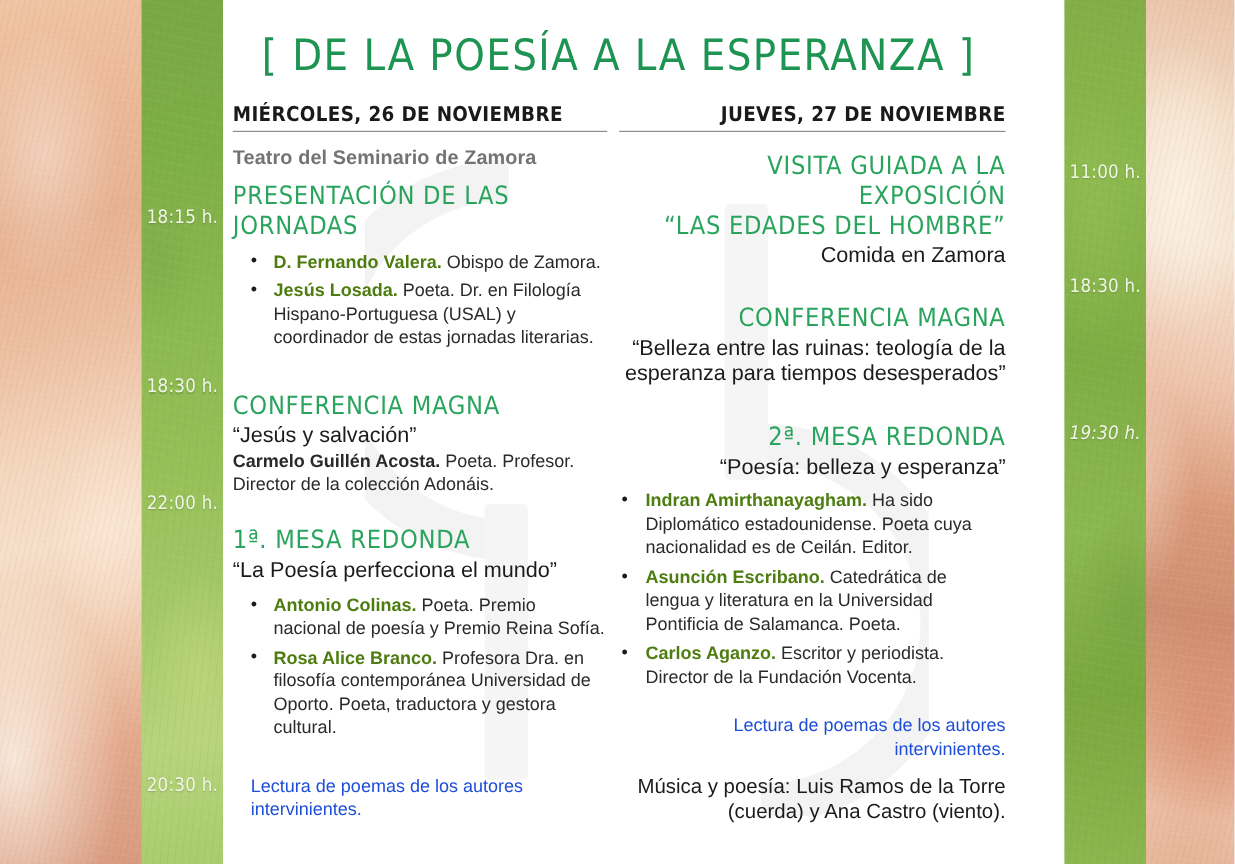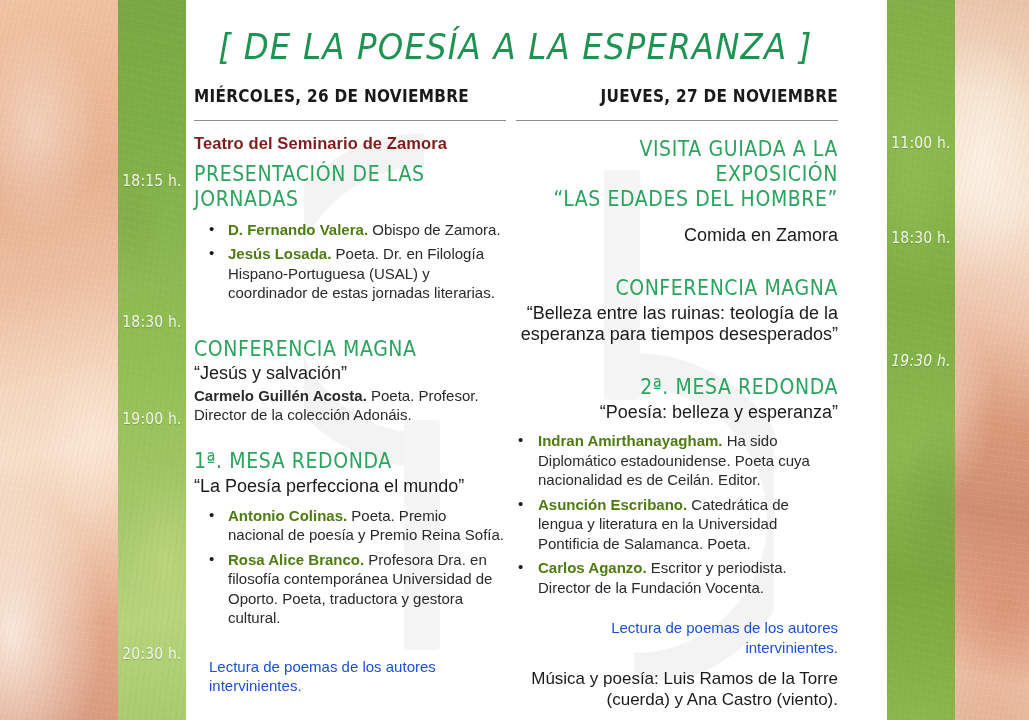--- a/index.html
+++ b/index.html
@@ -159,47 +159,46 @@
     left: 0;
     top: 26px;
     width: 659px;
     text-align: center;
     color: #1e9452;
     font-family: "DejaVu Sans Condensed", "Liberation Sans Narrow", "Liberation Sans", sans-serif;
     font-size: 36px;
     font-weight: 400;
     letter-spacing: 1.2px;
     white-space: nowrap;
-    font-style: italic;
   }
 
   
   .col {
     position: absolute;
     top: 86px;
   }
   .col-left  { left: 8px;   width: 312px; text-align: left; }
   .col-right { left: 330px; width: 322px; text-align: right; }
 
   .day-head {
     font-family: "DejaVu Sans Condensed", "Liberation Sans Narrow", "Liberation Sans", sans-serif;
     font-size: 17px;
     font-weight: bold;
     color: #1a1a1a;
     letter-spacing: .3px;
-    padding-bottom: 14px;
+    padding-bottom: 3px;
     border-bottom: 1.5px solid #8e8e8e;
     white-space: nowrap;
   }
 
   .venue {
     margin-top: 13px;
     font-size: 16.5px;
     font-weight: bold;
-    color: #7f1d1d;
+    color: #737373;
     letter-spacing: .1px;
   }
 
   .block { margin-top: 13px; }
   .block.tight { margin-top: 9px; }
 
   .block-title {
     font-family: "DejaVu Sans Condensed", "Liberation Sans Narrow", "Liberation Sans", sans-serif;
     font-size: 21px;
     color: #2aa45d;
@@ -290,21 +289,21 @@
   <div class="edge edge-right">
     <div class="skin"></div>
     <div class="skin-grain"></div>
   </div>
 
   <div class="rail rail-left">
     <div class="rail-paint"></div>
     <div class="rail-grain"></div>
     <div class="time-tag" style="top:172px;">18:15 h.</div>
     <div class="time-tag" style="top:313px;">18:30 h.</div>
-    <div class="time-tag" style="top:410px;">19:00 h.</div>
+    <div class="time-tag" style="top:410px;">22:00 h.</div>
     <div class="time-tag" style="top:645px;">20:30 h.</div>
   </div>
 
   <div class="rail rail-right">
     <div class="rail-paint"></div>
     <div class="rail-grain"></div>
     <div class="time-tag" style="top:134px;">11:00 h.</div>
     <div class="time-tag" style="top:229px;">18:30 h.</div>
     <div class="time-tag" style="top:352px;font-style:italic;">19:30 h.</div>
   </div>
@@ -367,21 +366,21 @@
 
       </div>
 
       <div class="col col-right">
 
         <div class="day-head">JUEVES, 27 DE NOVIEMBRE</div>
 
         <div class="block" style="margin-top:16px;">
           <div class="block-title">VISITA GUIADA A LA EXPOSICIÓN</div>
           <div class="block-title">“LAS EDADES DEL HOMBRE”</div>
-          <div class="block-sub" style="margin-top:14px;">Comida en Zamora</div>
+          <div class="block-sub" style="margin-top:2px;">Comida en Zamora</div>
         </div>
 
         <div class="spacer-16"></div>
 
         <div class="block">
           <div class="block-title">CONFERENCIA MAGNA</div>
           <div class="block-sub">“Belleza entre las ruinas: teología de la esperanza para tiempos desesperados”</div>
         </div>
 
         <div class="spacer-16"></div>

